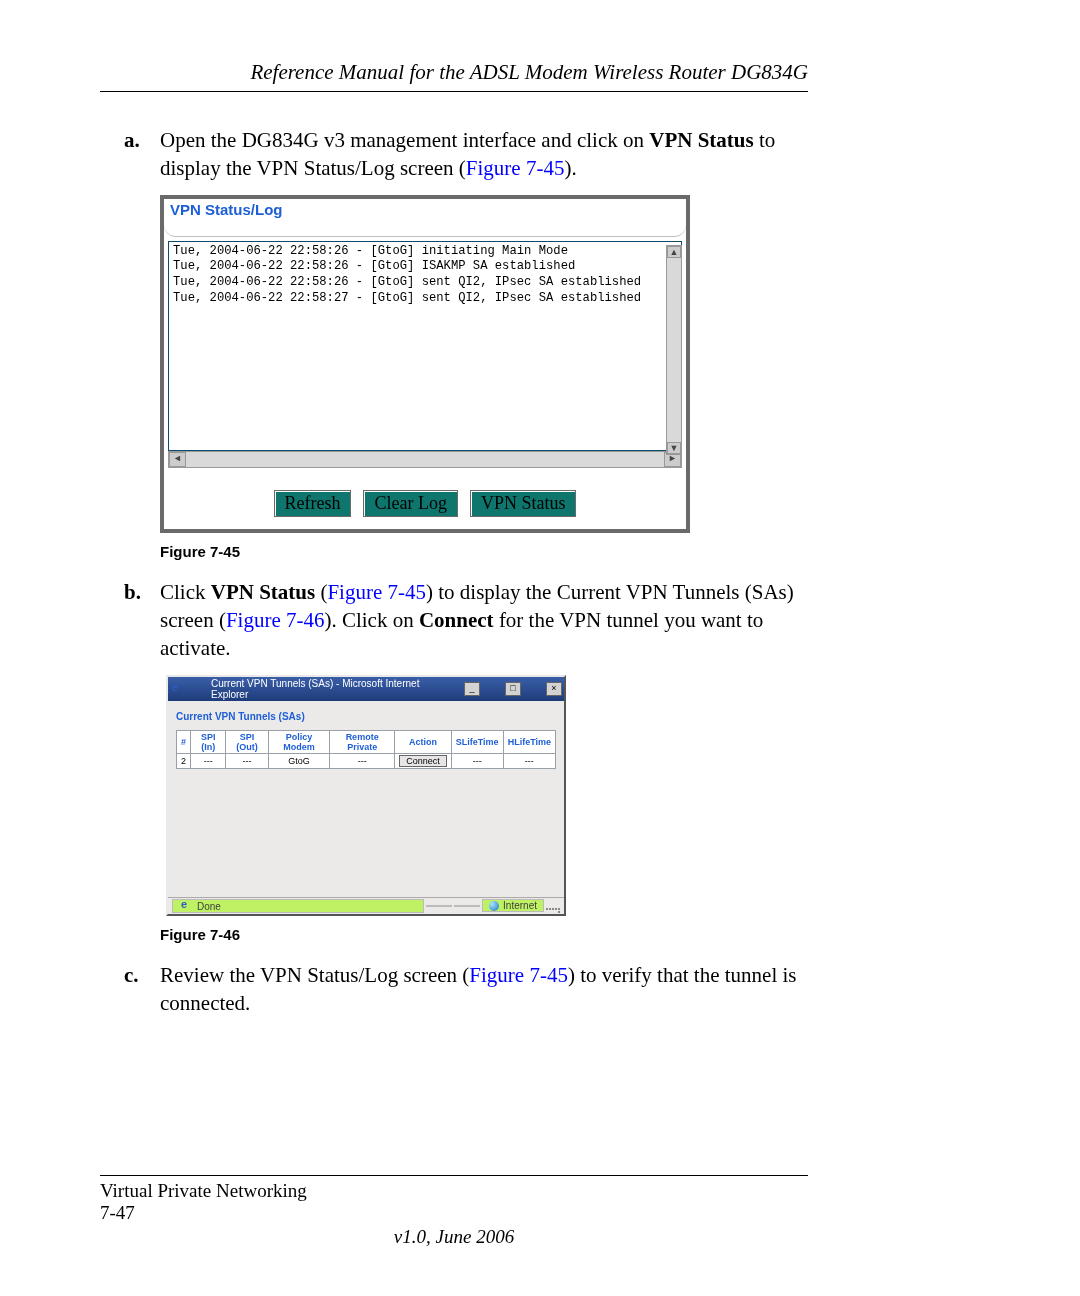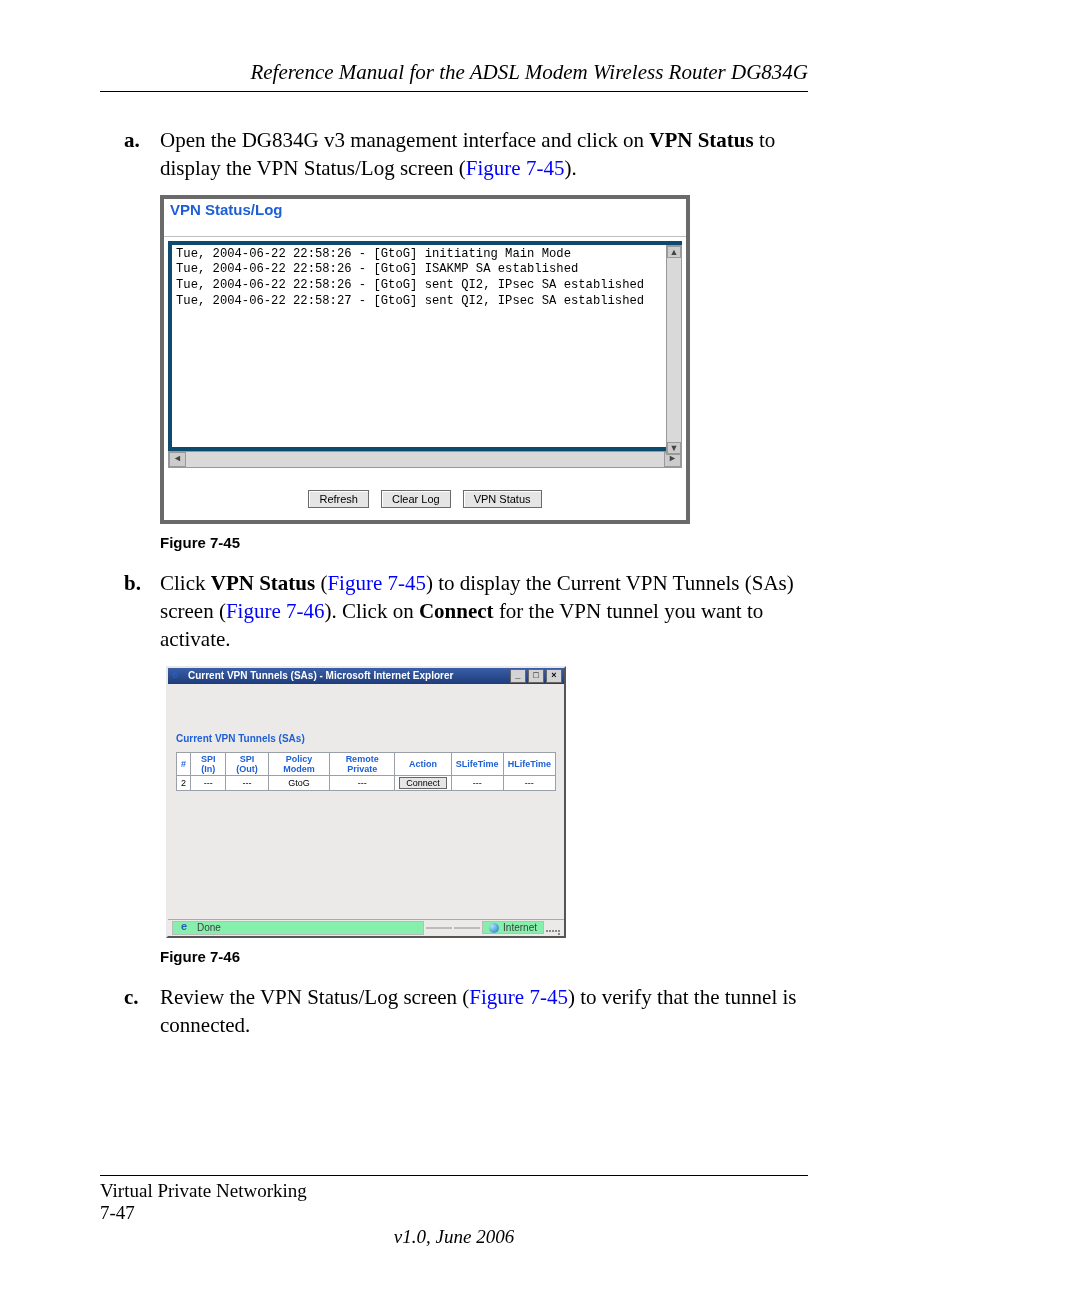--- a/index.html
+++ b/index.html
@@ -36,31 +36,32 @@
     background: #fff;
     box-sizing: border-box;
   }
   .vpn-title {
     font-family: Arial, sans-serif;
     color: #1e5fd6;
     font-weight: bold;
     font-size: 15px;
     padding: 2px 6px 18px 6px;       
     border-bottom: 1px solid #bfbfbf;
+    border-radius: 12px;
   }
   .log-wrap { position: relative; }
   .log-box {
     font-family: "Courier New", monospace;
     font-size: 12.2px;
     line-height: 1.28;
     white-space: pre;
     height: 210px;
     padding: 2px 4px;
     box-sizing: border-box;
-    border: 4px solid #0c4a6e;
+    border: 1px solid #0c4a6e;
     margin: 4px 4px 0 4px;
     overflow: hidden;
   }
   .v-scroll {
     position: absolute; top: 4px; right: 4px;
     width: 16px; height: 210px;
     background: #d9d9d9;
     box-sizing: border-box;
     border: 1px solid #999;
     display: flex; flex-direction: column; justify-content: space-between;
@@ -77,24 +78,24 @@
   }
   .h-scroll span {
     width: 15px; font-family: Arial, sans-serif; font-size: 9px; color: #444;
     text-align: center; background: #ccc; border: 1px solid #999;
   }
   .btn-row {
     display: flex; justify-content: center; gap: 12px;
     padding: 22px 0 12px 0;
   }
   .win-btn {
-    font-family: Liberation Sans, sans-serif;
-    font-size: 11px;
+    font-family: Liberation Serif, serif;
+    font-size: 18px;
     padding: 2px 10px;
-    background: #e5e5e5;
+    background: #0f766e;
     border: 1px solid #6a6a6a;
     box-shadow: inset 1px 1px 0 #fff;
   }
 
   .fig-caption {
     font-family: Arial, sans-serif;
     font-weight: bold;
     font-size: 15px;
     margin: 10px 0 18px 60px;
   }
@@ -107,32 +108,32 @@
     border-top: 2px solid #e9e9e9;
     border-left: 2px solid #e9e9e9;
     border-right: 2px solid #555;
     border-bottom: 2px solid #555;
     background: #ebeae8;
     font-family: Tahoma, Arial, sans-serif;
   }
   .ie-titlebar {
     display: flex; align-items: center;
     background: linear-gradient(#3a5ea8,#1d3c7a);
-    color: #fff; font-weight: bold;
-    font-size: 10px; padding: 1px 2px;
+    color: #fff; font-weight: normal;
+    font-size: 10px; padding: 1px 2px; gap: 23px;
   }
   .ie-titlebar .ie-title { flex: 1; padding-left: 4px; }
   .ie-sysbtn {
     width: 14px; height: 12px; margin-left: 2px;
     background: #d3d3d3; color: #000;
     border: 1px solid #666;
     font-family: Arial, sans-serif; font-size: 9px; line-height: 10px;
     text-align: center;
   }
-  .ie-content { background: #ebeae8; padding: 10px 8px 8px 8px; margin-top: 39px; }
+  .ie-content { background: #ebeae8; padding: 10px 8px 8px 8px; }
   .ie-section-title {
     color: #1e5fd6; font-weight: bold;
     font-size: 10px; margin-bottom: 8px;
   }
   .sa-table {
     width: 100%;
     border-collapse: collapse;
     font-size: 9px;
     background: #fff;
   }
@@ -148,22 +149,22 @@
   .ie-spacer { height: 120px; }
   .ie-statusbar {
     display: flex; align-items: center;
     font-size: 10px; color: #3e3e3e;
     border-top: 1px solid #aaa;
     padding: 1px 4px;
   }
   .ie-statusbar .cell {
     border: 1px solid #bbb;
     padding: 0 6px; margin-right: 2px;
-    background: #86efac;
-    display: flex; align-items: center; gap: 4px;
+    background: #bef264;
+    display: flex; align-items: flex-end; gap: 4px;
   }
   .ie-statusbar .flex { flex: 1; }
   .globe {
     width: 10px; height: 10px; border-radius: 50%;
     background: radial-gradient(circle at 3px 3px,#a9e6ff,#1b74b8);
     display: inline-block;
   }
   .ie-ico {
     width: 12px; height: 12px; display: inline-block; margin-right: 2px;
     position: relative;

